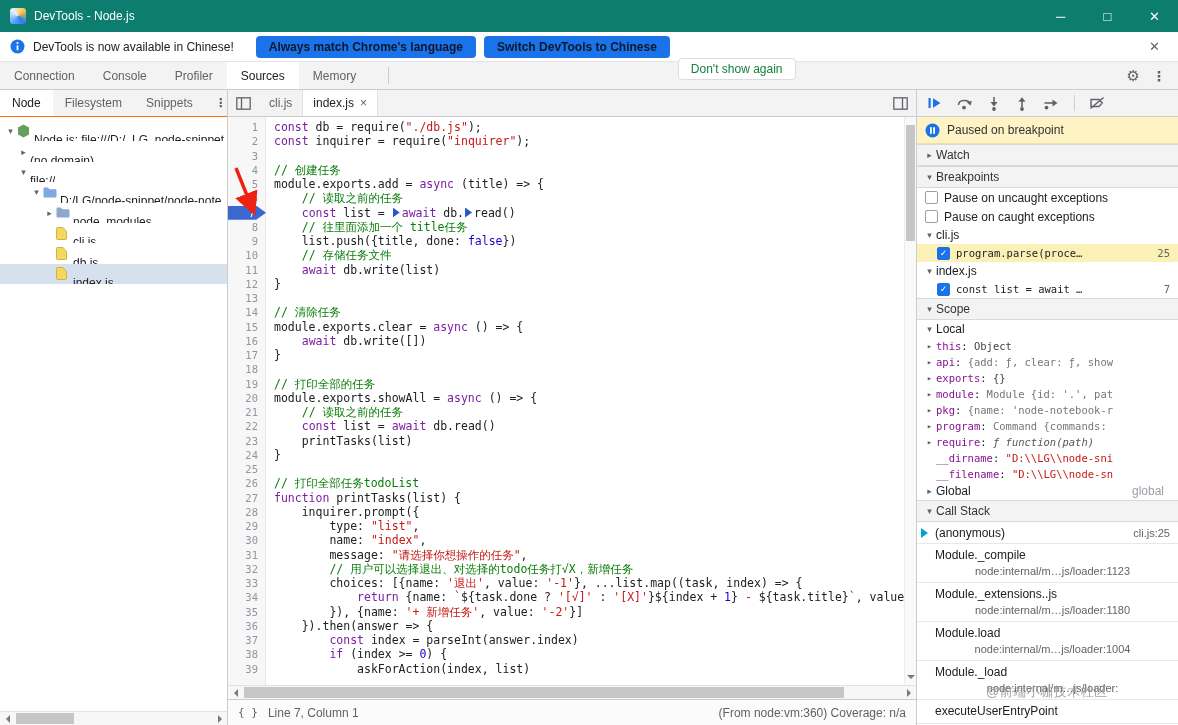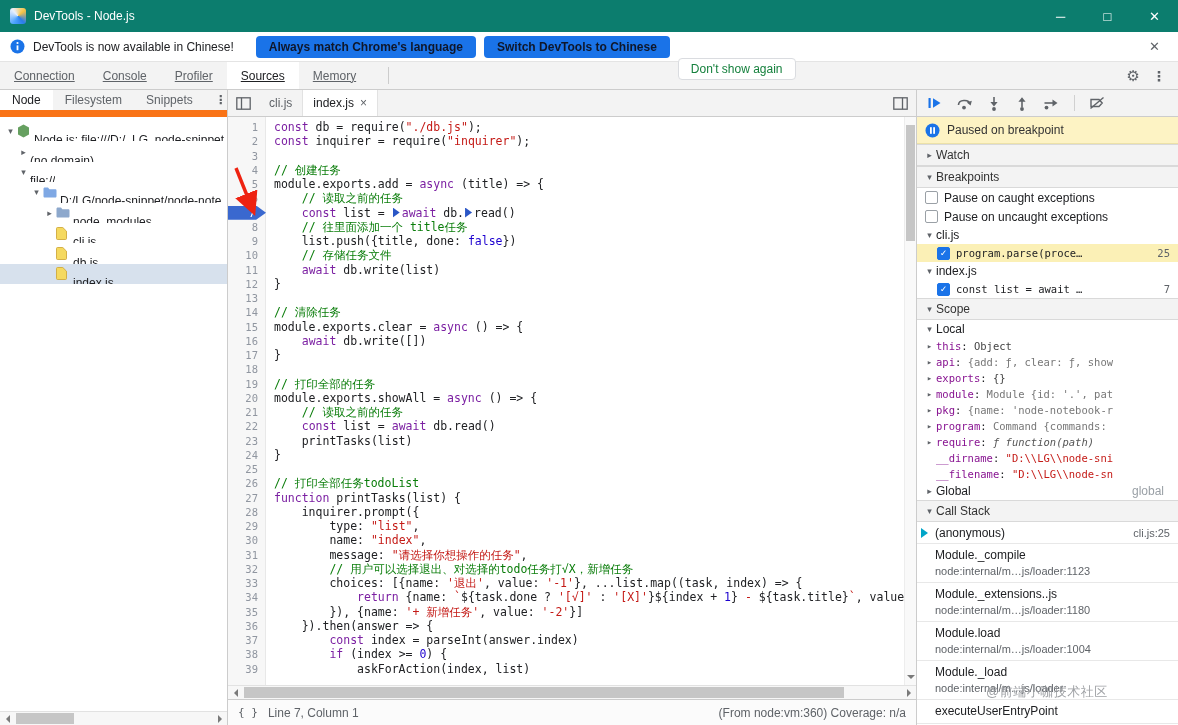--- a/index.html
+++ b/index.html
@@ -18,32 +18,32 @@
   .notifbar{height:30px;display:flex;align-items:center;gap:8px;padding:0 10px;border-bottom:1px solid #e4e4e4;background:#fff;}
   .notiftext{margin-right:14px;}
   .btn{font-family:inherit;font-size:12px;border-radius:4px;padding:3px 12px;border:1px solid transparent;}
   .btn.primary{background:#1a73e8;color:#0f172a;font-weight:bold;}
   .btn.secondary{background:#fff;color:#15803d;border-color:#dadce0;margin-top:44px;}
   .notifclose{margin-left:auto;color:#5f6368;font-size:13px;padding:0 8px;}
 
   
   .tabbar{height:28px;background:#f3f3f3;border-bottom:1px solid #ccc;display:flex;align-items:stretch;}
   #main-tabs{display:flex;align-items:stretch;}
-  .mtab{padding:0 14px;display:flex;align-items:center;color:#5f6368;text-decoration:underline;}
+  .mtab{padding:0 14px;display:flex;align-items:center;color:#5f6368;}
   .mtab.sel{background:#fff;color:#202124;}
   .tabdivider{width:1px;background:#ccc;margin:5px 0 5px 18px;}
   .tabbar-right{margin-left:auto;display:flex;align-items:center;gap:12px;padding-right:12px;color:#5f6368;}
   .gear{font-size:15px;} .kebab{font-size:14px;font-weight:bold;}
 
   
   .content{display:flex;height:635px;}
 
   
   .sidebar{width:228px;border-right:1px solid #ccc;display:flex;flex-direction:column;background:#fff;}
-  .side-tabs{height:27px;background:#f3f3f3;border-bottom:7px solid #f97316;display:flex;align-items:stretch;flex:none;}
+  .side-tabs{height:27px;background:#f3f3f3;border-bottom:1px solid #f97316;display:flex;align-items:stretch;flex:none;}
   .stab{padding:0 12px;display:flex;align-items:center;color:#5f6368;}
   .stab.sel{background:#fff;color:#202124;}
   .side-kebab{margin-left:auto;padding:0 10px;display:flex;align-items:center;color:#5f6368;font-weight:bold;}
   .tree{flex:1;overflow:hidden;padding-top:4px;}
   .trow{height:20.4px;display:flex;align-items:center;white-space:nowrap;overflow:hidden;}
   .trow.sel{background:#d7e1ed;}
   .twisty{width:13px;flex:none;color:#5f6368;font-size:9px;text-align:center;}
   .ticon{width:17px;flex:none;display:flex;align-items:center;justify-content:flex-start;}
   .tlabel{overflow:hidden;margin-top:18px;}
 
@@ -108,21 +108,21 @@
   .scope-group .note{margin-left:auto;color:#9aa0a6;padding-right:8px;}
   .scope-prop{height:16px;display:flex;align-items:center;padding:0 6px;font-family:"DejaVu Sans Mono",monospace;font-size:10.5px;white-space:nowrap;overflow:hidden;}
   .sp-name{color:#881391;flex:none;}
   .sp-colon{color:#202124;white-space:pre;flex:none;}
   .sp-val.obj{color:#444;}
   .sp-val.preview{color:#777;}
   .sp-val.fn{color:#555;font-style:italic;}
   .sp-val.str{color:#c41a16;}
   .stack-frame{border-bottom:1px solid #e8e8e8;padding:4px 8px 5px 18px;position:relative;}
   .stack-frame .fname{color:#202124;}
-  .stack-frame .floc{color:#5f6368;font-size:11px;margin-top:3px;}
+  .stack-frame .floc{color:#5f6368;font-size:11px;margin-top:3px;text-align:center;}
   .stack-frame.inline{display:flex;align-items:center;height:22px;padding:0 8px 0 18px;}
   .stack-frame.inline .floc{margin:0 0 0 auto;}
   .cur-marker{position:absolute;left:4px;top:50%;transform:translateY(-50%);width:0;height:0;border:5px solid transparent;border-left:7px solid #00a5c8;}
 
   .watermark{position:absolute;left:986px;top:683px;color:#8f9296;font-size:13px;z-index:40;opacity:.85;letter-spacing:.5px;}
 </style>
 </head>
 <body>
 
 <div class="titlebar">
@@ -520,25 +520,25 @@
         <div class="sec-header">
           <span class="twisty">▸</span>
           <span>Watch</span>
         </div>
         <div class="sec-header">
           <span class="twisty">▾</span>
           <span>Breakpoints</span>
         </div>
         <div class="toggle-row">
           <span class="cb"></span>
-          <span>Pause on caught exceptions</span>
+          <span>Pause on uncaught exceptions</span>
         </div>
         <div class="toggle-row">
           <span class="cb"></span>
-          <span>Pause on uncaught exceptions</span>
+          <span>Pause on caught exceptions</span>
         </div>
         <div class="bp-group">
           <span class="twisty">▾</span>
           <span>cli.js</span>
         </div>
         <div class="bp-entry active">
           <span class="cb checked">✓</span>
           <span class="snippet">program.parse(proce…</span>
           <span class="line">25</span>
         </div>

